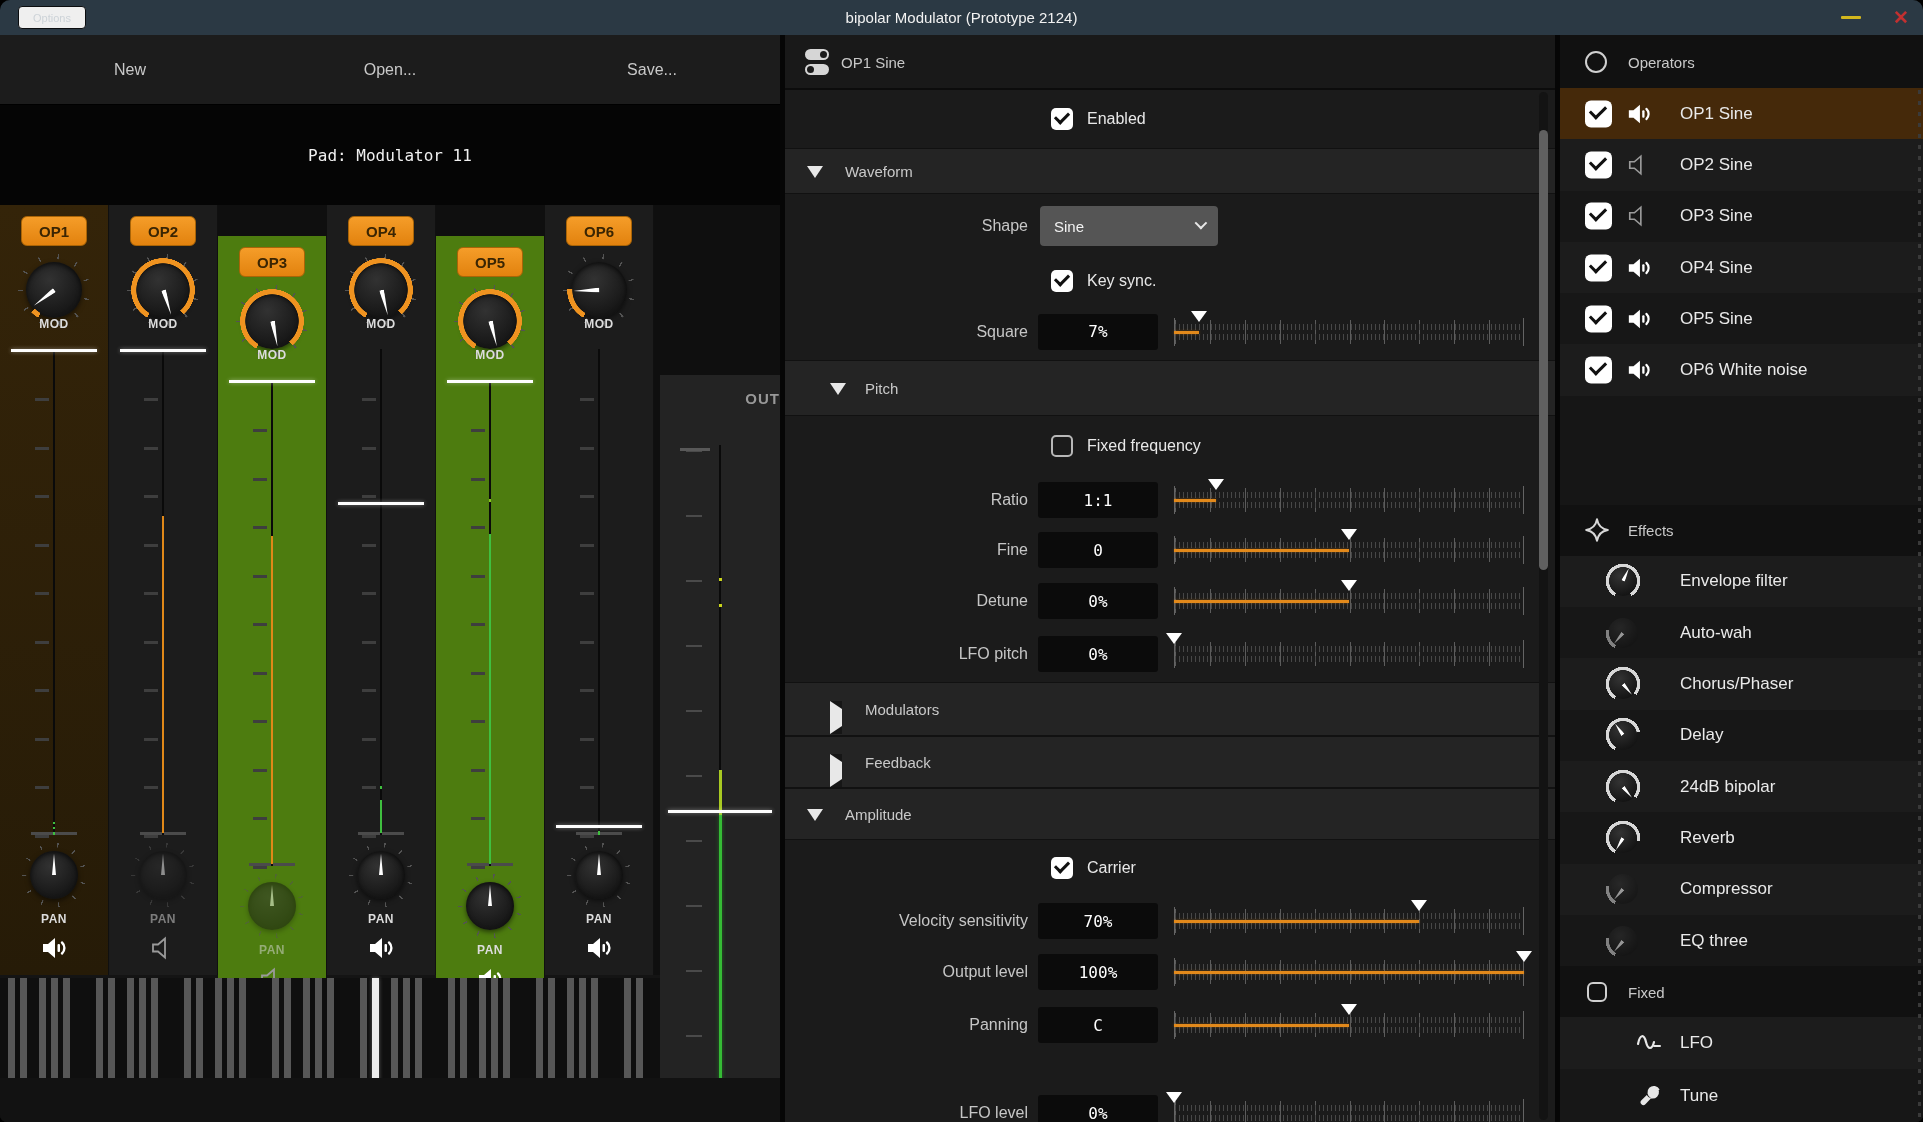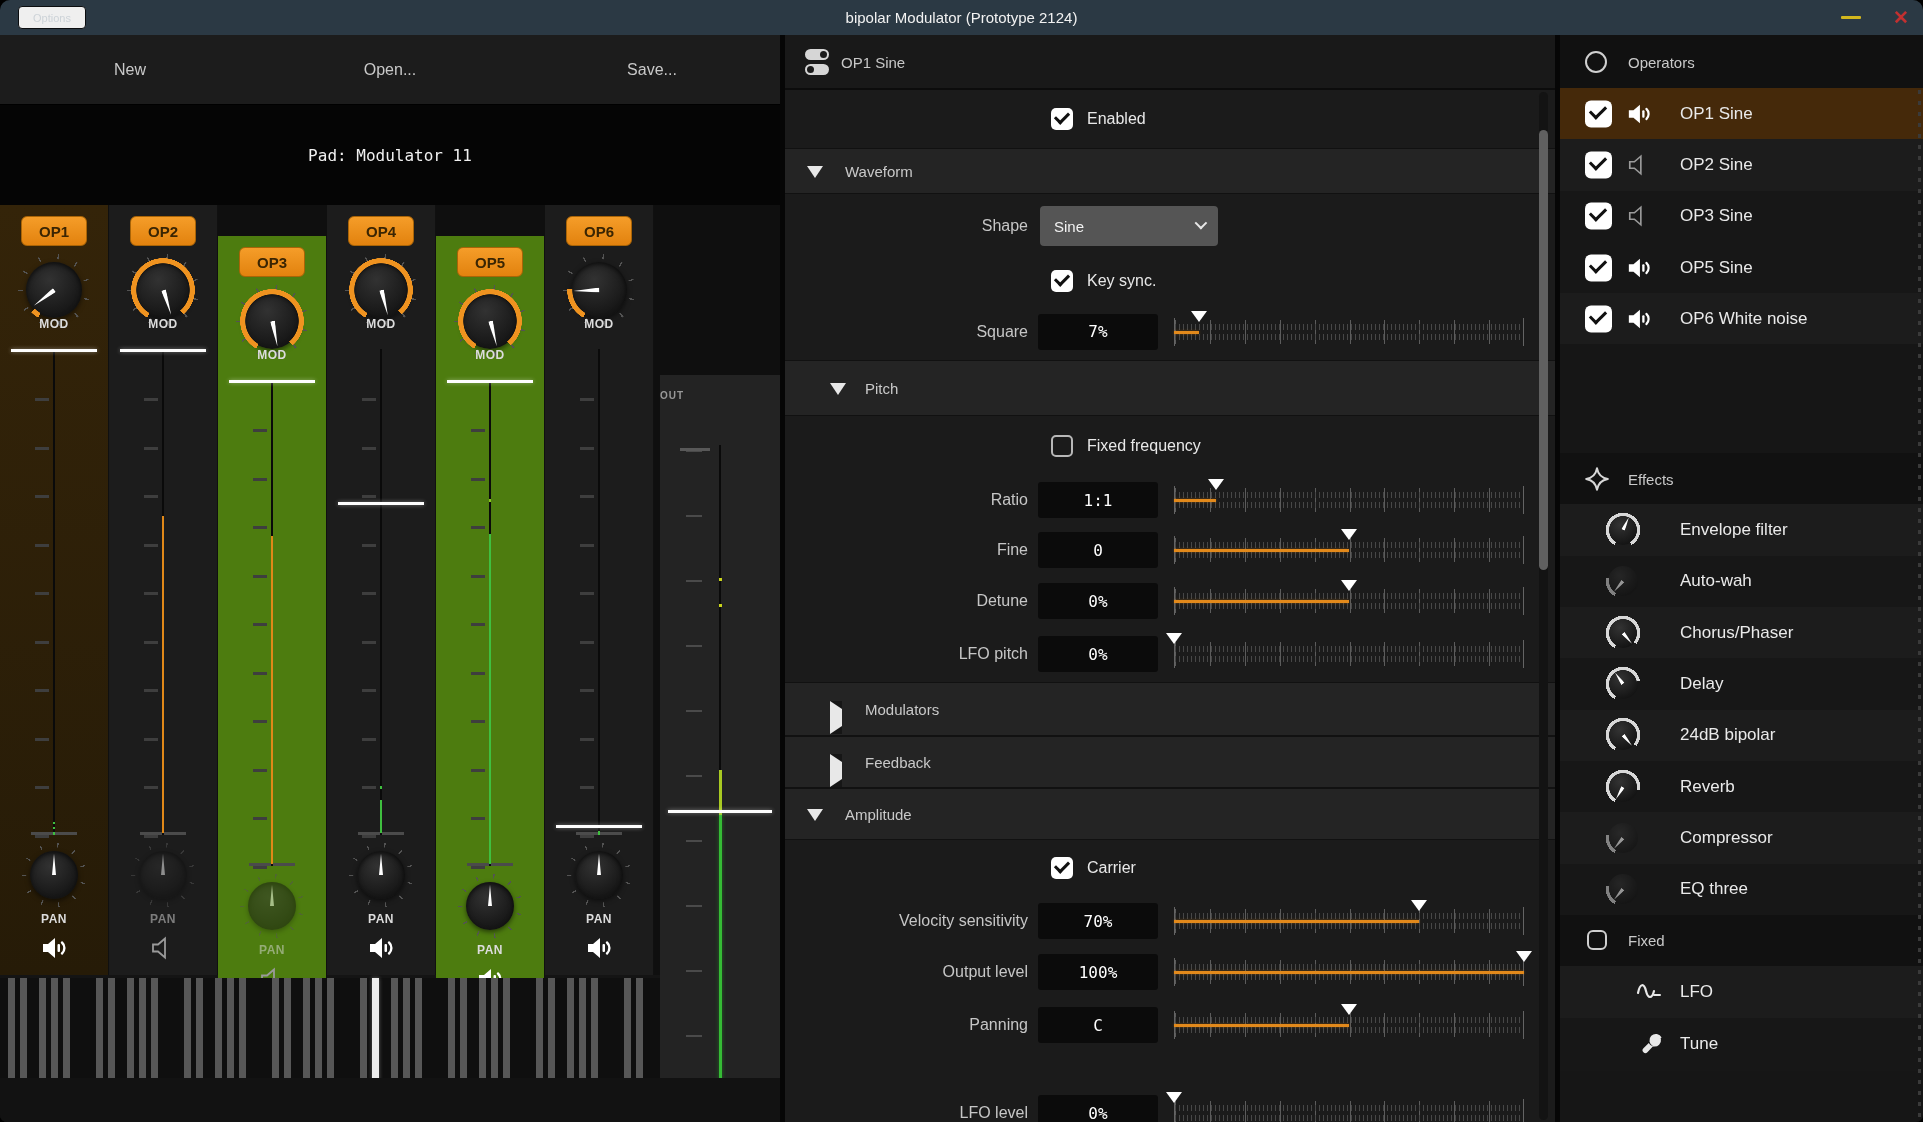--- a/index.html
+++ b/index.html
@@ -66,22 +66,22 @@
   .fader { position:absolute; left:0; top:0; width:100%; height:770px; }
   .fticks { position:absolute; left:50%; margin-left:-19px; top:193px; width:14px; height:440px;
     background:repeating-linear-gradient(#3e3e3e 0 3px, transparent 3px 48.5px); }
   .fbtick { position:absolute; left:50%; transform:translateX(-50%); top:627px; width:46px; height:3px; background:#4b4b4b; }
   .ftrack { position:absolute; left:50%; margin-left:-1px; top:144px; width:2px; height:486px; background:#0a0a0a; }
   .lvl { position:absolute; left:50%; margin-left:-1px; width:2px; display:none; }
   .fhandle { position:absolute; left:50%; transform:translateX(-50%); width:86px; height:3px;
     background:#fdfdfd; box-shadow:0 0 4px #ffffff66; }
 
   .outcol { position:absolute; left:660px; top:170px; width:120px; height:770px; background:#232323; }
-  .outlbl { position:absolute; top:15px; width:100%; text-align:left; color:#989898;
-    font-size:10px; font-weight:bold; letter-spacing:1px; }
+  .outlbl { position:absolute; top:15px; width:100%; text-align:right; color:#989898;
+    font-size:15px; font-weight:bold; letter-spacing:1px; }
   .oticks { position:absolute; left:26px; top:75px; width:16px; height:656px;
     background:repeating-linear-gradient(#4a4a4a 0 2px, transparent 2px 65px); }
   .otickw-t { position:absolute; left:20px; top:73px; width:30px; height:3px; background:#585858; }
   .otickw-b { position:absolute; left:20px; top:726px; width:30px; height:3px; background:#585858; }
   .otrack { position:absolute; left:50%; margin-left:-1px; top:70px; width:2px; height:662px; background:#0a0a0a; }
   .obar, .obar2, .odot { position:absolute; left:50%; margin-left:-1px; width:3px; }
   .obar { background:#35bb35; box-shadow:0 0 4px #2aa52a88; }
   .obar2 { background:#a8c922; }
   .odot { height:3px; background:#c9d41c; }
   .ohandle { position:absolute; left:8px; right:8px; height:3px; background:#fdfdfd; box-shadow:0 0 4px #ffffff66; }
@@ -141,21 +141,21 @@
     border-left:3px solid #101010; border-bottom:3px solid #101010; transform:rotate(-45deg); }
   .cblabel { margin-left:14px; color:#e8e8e8; font-size:16px; }
   .shape-dd { margin-left:12px; width:178px; height:40px; background:#555; border-radius:4px;
     position:relative; display:flex; align-items:center; padding-left:14px; color:#f2f2f2; font-size:15px; }
   .chev { position:absolute; right:14px; top:14px; width:9px; height:9px;
     border-right:2px solid #e8e8e8; border-bottom:2px solid #e8e8e8; transform:rotate(45deg) translateY(-2px); }
   .cscroll-track { position:absolute; right:7px; top:57px; bottom:2px; width:9px; background:#131313; border-radius:5px; }
   .cscroll-thumb { position:absolute; right:7px; top:95px; height:440px; width:9px; background:#606060; border-radius:5px; }
 
   
-  .right { position:relative; width:363px; height:1087px; background:#161616;text-align:right; }
+  .right { position:relative; width:363px; height:1087px; background:#161616; }
   .rhead { position:relative; background:#111; }
   .rhead .lab { position:absolute; left:68px; top:50%; transform:translateY(-50%); color:#c9c9c9; font-size:15px; }
   .circle-icon { position:absolute; left:25px; top:50%; transform:translateY(-50%); width:22px; height:22px;
     border:2.5px solid #d0d0d0; border-radius:50%; }
   .square-icon { position:absolute; left:27px; top:50%; transform:translateY(-50%); width:20px; height:20px;
     border:2.5px solid #d0d0d0; border-radius:6px; }
   .star-icon { position:absolute; left:24px; top:50%; transform:translateY(-50%); width:26px; height:26px; }
   .rrow { position:relative; background:#171717; }
   .rrow.alt { background:#1c1c1c; }
   .rrow.sel { background:#45290a; }
@@ -605,20 +605,31 @@
       </div>
       <div class="rrow" style="height:51.3px">
         <span class="rcb"></span>
         <span class="rspk">
           <svg viewBox="0 0 28 26" width="26" height="24">
               <path d="M4 9.5h5l7-6v19l-7-6H4z" fill="none" stroke="#9a9a9a" stroke-width="1.8"></path>
             </svg>
         </span>
         <span class="rlab">OP3 Sine</span>
       </div>
+      <div class="rrow alt" style="height:51.3px">
+        <span class="rcb"></span>
+        <span class="rspk">
+          <svg viewBox="0 0 28 26" width="26" height="24">
+              <path d="M3 9h5l7-6v20l-7-6H3z" fill="#fff"></path>
+              <rect x="17.5" y="9" width="2.5" height="8" rx="1" fill="#fff"></rect>
+              <path d="M22 7.5a7.5 7.5 0 010 11" stroke="#fff" stroke-width="2.4" fill="none" stroke-linecap="round"></path>
+            </svg>
+        </span>
+        <span class="rlab">OP4 Sine</span>
+      </div>
       <div class="rrow" style="height:51.3px">
         <span class="rcb"></span>
         <span class="rspk">
           <svg viewBox="0 0 28 26" width="26" height="24">
               <path d="M3 9h5l7-6v20l-7-6H3z" fill="#fff"></path>
               <rect x="17.5" y="9" width="2.5" height="8" rx="1" fill="#fff"></rect>
               <path d="M22 7.5a7.5 7.5 0 010 11" stroke="#fff" stroke-width="2.4" fill="none" stroke-linecap="round"></path>
             </svg>
         </span>
         <span class="rlab">OP5 Sine</span>

